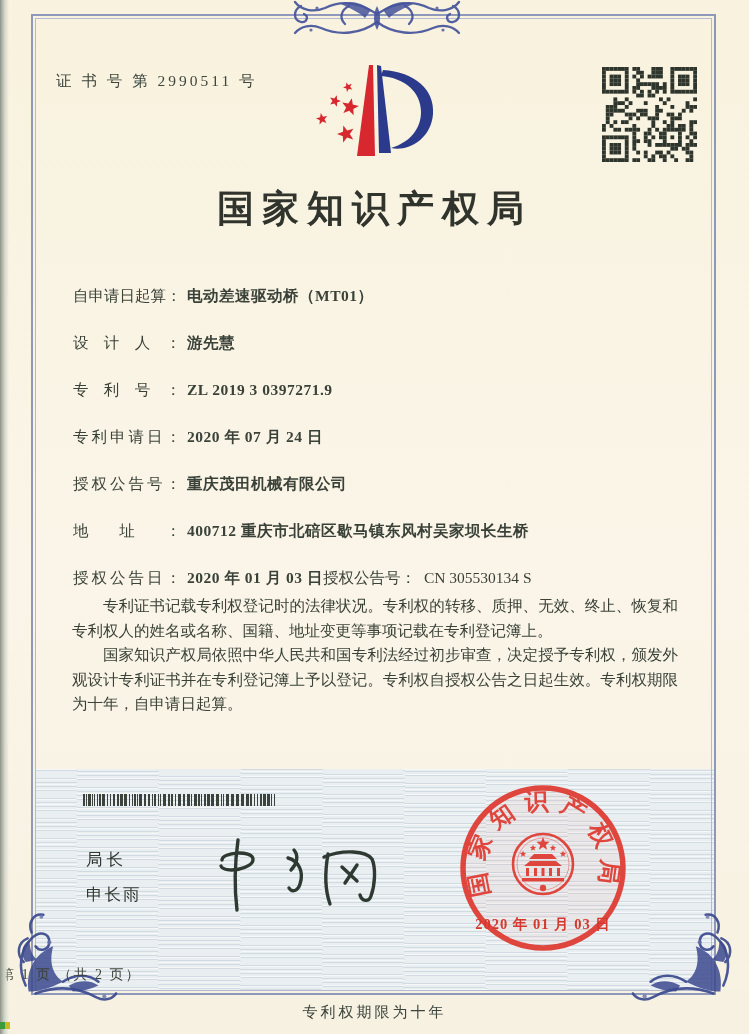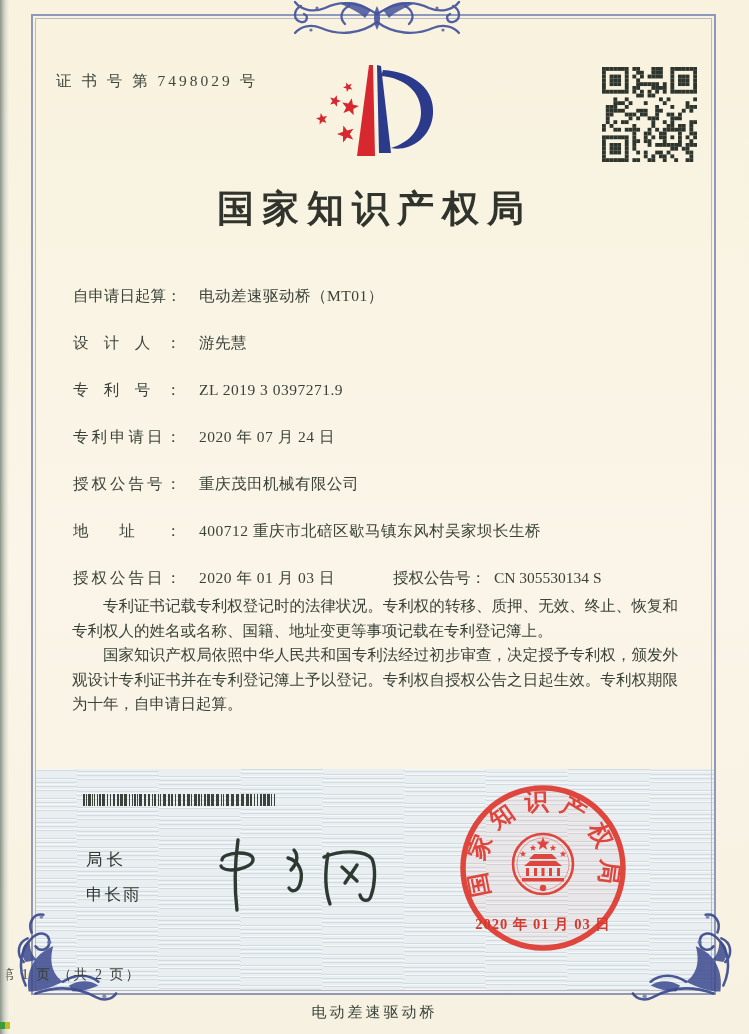--- a/index.html
+++ b/index.html
@@ -20,22 +20,22 @@
        repeating-linear-gradient(179.3deg, rgba(255,255,255,.55) 0 1px, rgba(255,255,255,0) 1px 5px),
        repeating-linear-gradient(0.7deg, rgba(148,170,186,.28) 0 1px, rgba(0,0,0,0) 1px 4px),
        #e9eef1;}
   .cert-no{left:56px;top:71px;font-size:15.5px;letter-spacing:3px;color:#3d453d;z-index:4;}
   .doc-title{left:0;right:0;top:184px;text-align:center;font-size:37px;font-weight:bold;
      letter-spacing:8px;color:#30342c;z-index:4;}
   .fields{left:73px;top:285px;z-index:4;font-size:15.5px;}
   .frow{height:22px;line-height:22px;margin-bottom:25px;white-space:nowrap;}
   .flabel{display:inline-block;width:108px;text-align:justify;text-align-last:justify;
      -moz-text-align-last:justify;text-justify:inter-character;}
-  .fvalue{margin-left:18px;letter-spacing:0.5px;}
-  .grant{margin-left:58px;}
+  .fvalue{margin-left:6px;letter-spacing:0.5px;font-weight:bold;}
+  .grant{}
   .grant .glabel{margin-right:8px;}
   .paras{left:72px;top:594px;width:606px;z-index:4;font-size:15.5px;line-height:24.6px;
      text-align:justify;}
   .paras p{margin:0;text-indent:2em;}
   .director{left:86px;z-index:5;font-size:16.5px;color:#2f3830;}
   .dt1{top:849px;letter-spacing:4px;}
   .dt2{top:884px;letter-spacing:2px;}
   .pagenum{left:0;right:0;top:966px;text-align:left;font-size:14px;letter-spacing:2px;z-index:5;}
   .backnote{left:0;right:0;top:1003px;text-align:center;font-size:15px;letter-spacing:3px;
      color:#3c443c;z-index:4;}
@@ -97,21 +97,21 @@
     <use href="#tcr" transform="translate(240,0) scale(-1,1)"></use>
     <path d="M120,6 C116,14 116,22 120,30 C124,22 124,14 120,6 Z" fill="#45539b" opacity="0.9"></path>
   </svg>
   <svg class="abs" style="left:6px;top:903px;z-index:3;" width="118" height="118">
     <use href="#cornerFlourish"></use>
   </svg>
   <svg class="abs" style="left:625px;top:903px;z-index:3;transform:scaleX(-1);" width="118" height="118">
     <use href="#cornerFlourish"></use>
   </svg>
 
-  <div class="abs cert-no">证 书 号 第 7498029 号</div>
+  <div class="abs cert-no">证 书 号 第 2990511 号</div>
 
   <svg class="abs" style="left:315px;top:58px;z-index:4;" width="125" height="102" viewBox="0 0 125 102">
     <path d="M54,7 L58,7 L60,98 L42,98 Z" fill="#d6282e"></path>
     <path d="M62,7 L66,8 L76,95 L64,95 Z" fill="#2c3a8c"></path>
     <path d="M68,12 C100,14 120,32 118,56 C116,82 92,94 76,90 C96,84 106,70 106,54 C106,34 90,20 66,18 Z" fill="#2c3a8c"></path>
     <g id="logo-stars" fill="#d6282e">
         <path d="M31.1,24.4L33.5,27.0L36.8,25.7L35.1,28.8L37.3,31.6L33.8,30.9L31.9,33.9L31.4,30.4L28.0,29.4L31.2,27.9Z"></path>
         <path d="M21.8,37.3L22.0,41.5L26.0,42.9L22.1,44.5L21.9,48.7L19.3,45.4L15.2,46.6L17.5,43.0L15.1,39.5L19.2,40.6Z"></path>
         <path d="M5.8,55.1L8.0,58.7L12.2,58.0L9.5,61.3L11.4,65.1L7.5,63.5L4.5,66.5L4.8,62.2L1.0,60.3L5.1,59.3Z"></path>
         <path d="M36.8,40.2L37.8,46.4L43.9,48.0L38.3,50.9L38.7,57.2L34.2,52.7L28.4,55.1L31.2,49.4L27.2,44.6L33.4,45.6Z"></path>
@@ -521,15 +521,15 @@
       <path d="M-14,-5 L14,-5 L9,-10 L-9,-10 Z"></path>
       <path d="M-19,2 L19,2 L13,-3 L-13,-3 Z"></path>
       <path d="M-17,4h3v8h-3z M-9,4h3v8h-3z M-1.5,4h3v8h-3z M6,4h3v8h-3z M14,4h3v8h-3z"></path>
       <path d="M-21,14 h42 v3.5 h-42 z"></path>
       <circle cy="24" r="3.2"></circle>
     </g>
   </svg>
   <div class="abs seal-date">2020 年 01 月 03 日</div>
 
   <div class="abs pagenum">第 1 页 （共 2 页）</div>
-  <div class="abs backnote">电动差速驱动桥</div>
+  <div class="abs backnote">专利权期限为十年</div>
 
 </div>
 
 </body></html>

